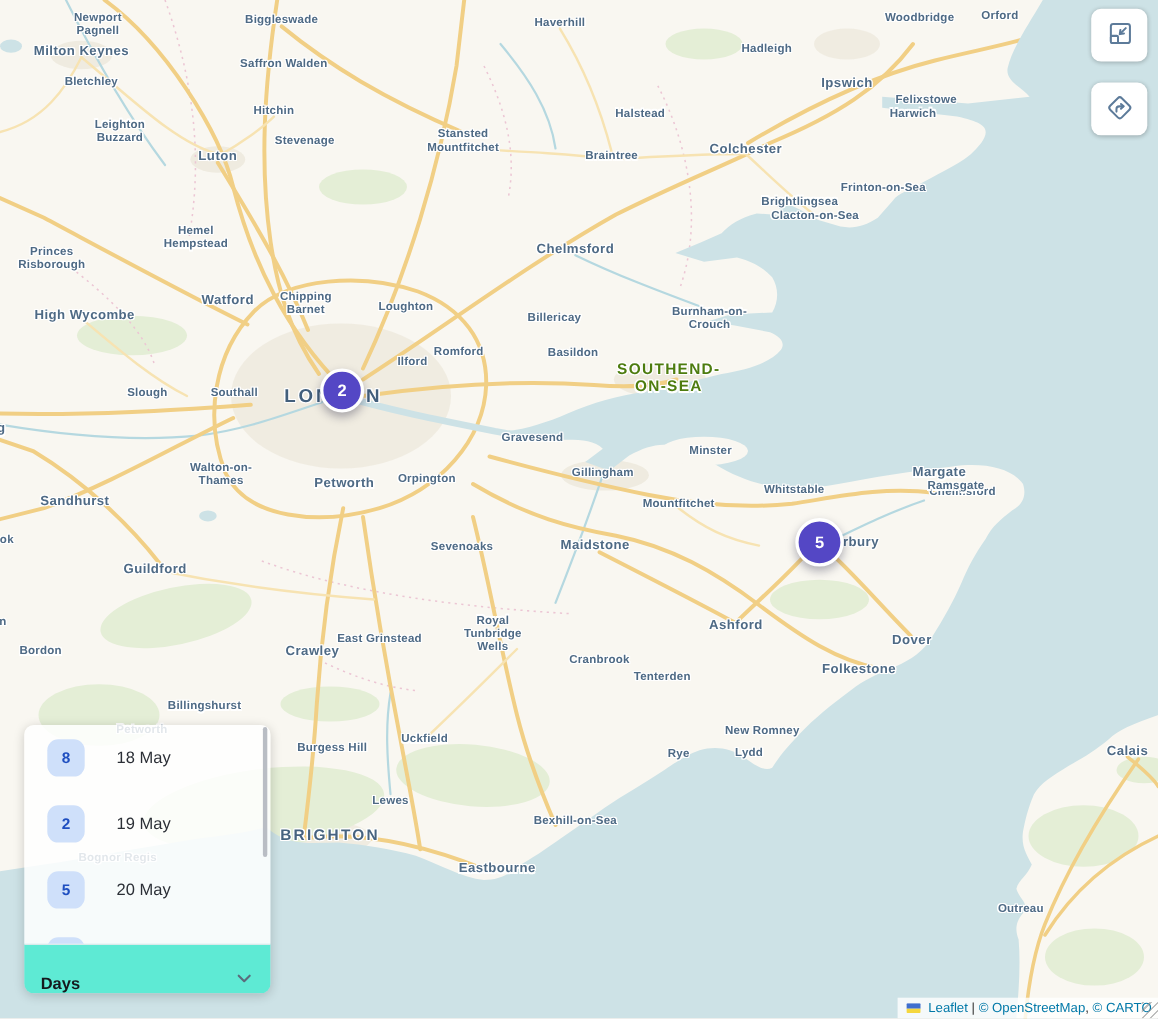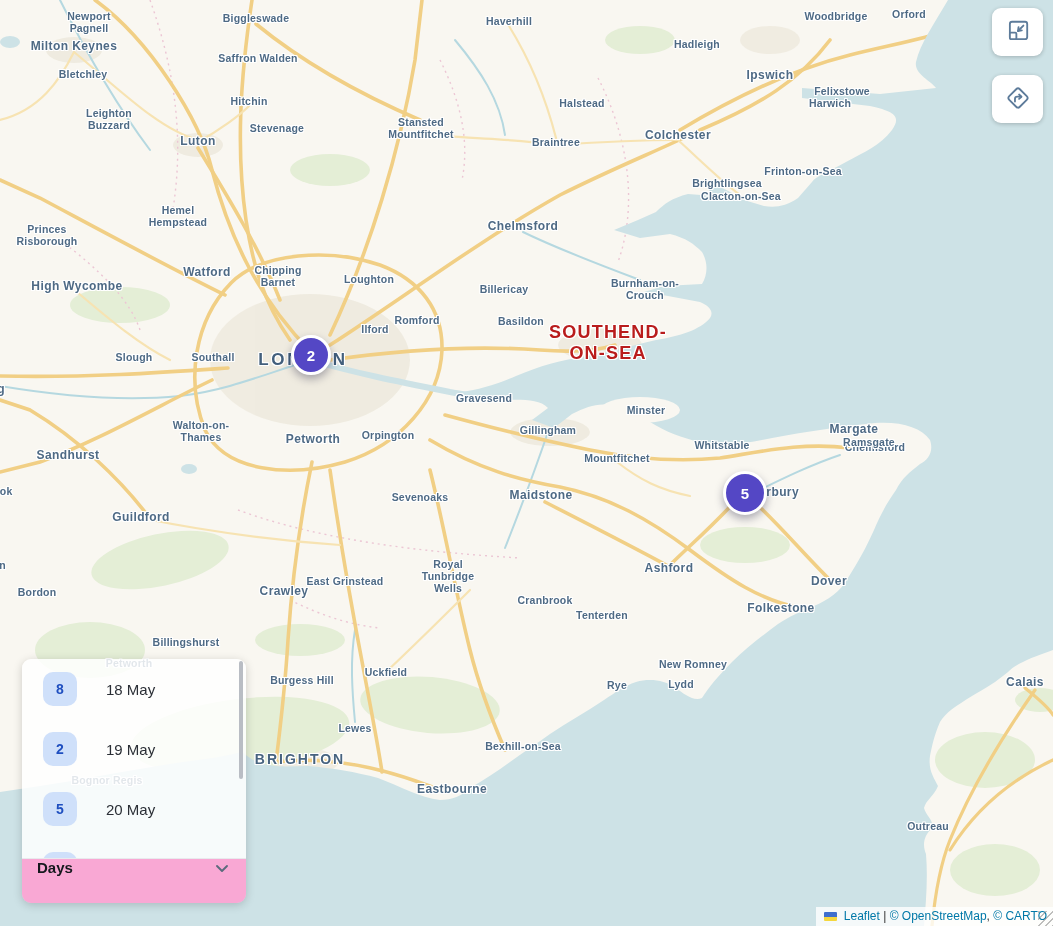--- a/index.html
+++ b/index.html
@@ -6,41 +6,41 @@
   .stage{position:relative;width:1053px;height:926px;overflow:hidden;
          font-family:"Liberation Sans","DejaVu Sans",sans-serif;background:#f9f7f1;}
   
   .map-svg{position:absolute;inset:0;display:block;}
   
   .labels{position:absolute;inset:0;pointer-events:none;}
   .lbl{position:absolute;transform:translate(-50%,-50%);color:#4e6a85;font-size:10.5px;
        font-weight:700;letter-spacing:.2px;white-space:pre-line;text-align:center;line-height:1.15;
        text-shadow:1px 0 #fff,-1px 0 #fff,0 1px #fff,0 -1px #fff,1px 1px #fff,-1px -1px #fff,1px -1px #fff,-1px 1px #fff;}
   .lbl.md{font-size:12px;letter-spacing:.4px;}
-  .lbl.caps-md{font-size:18px;letter-spacing:1.2px;color:#b91c1c;}
+  .lbl.caps-md{font-size:14px;letter-spacing:1.2px;color:#4d7c0f;}
   .lbl.caps-lg{font-size:14px;letter-spacing:2px;color:#47637f;}
   .lbl.caps-xl{font-size:17px;letter-spacing:2.6px;color:#425f7c;}
   
   .marker{position:absolute;transform:translate(-50%,-50%);background:#5447c5;border:3px solid #fff;
           border-radius:50%;display:flex;align-items:center;justify-content:center;color:#fff;
           font-weight:700;font-size:15px;box-shadow:0 4px 9px rgba(30,30,60,.35);cursor:pointer;}
   
   .ctrl{position:absolute;right:10px;width:51px;height:48px;background:#fff;border:none;border-radius:9px;
         box-shadow:0 1px 4px rgba(0,0,0,.22);display:flex;align-items:center;justify-content:center;cursor:pointer;}
   .ctrl svg{stroke:#5d7b9a;fill:none;stroke-width:1.7;stroke-linecap:round;stroke-linejoin:round;}
   
   .panel{position:absolute;left:22px;top:659px;width:224px;height:244px;border-radius:9px;overflow:hidden;
          box-shadow:0 2px 10px rgba(0,0,0,.18);display:flex;flex-direction:column;}
   .panel-list{position:relative;flex:1;background:rgba(255,255,255,.84);overflow:hidden;}
   .day-row{display:flex;align-items:center;height:60px;padding:0 14px 0 21px;gap:29px;cursor:pointer;}
   .badge{width:34px;height:34px;flex:0 0 34px;border-radius:10px;background:#cfe0fa;color:#1f4fc0;
          display:flex;align-items:center;justify-content:center;font-size:14px;font-weight:700;}
   .day-date{font-size:15px;color:#2b2f36;}
   .scrollbar{position:absolute;right:3px;top:2px;width:4px;height:118px;background:#b9bdc4;border-radius:2px;cursor:pointer;}
-  .panel-footer{height:44px;background:#f9a8d4;border-top:1px solid #e8eaed;display:flex;align-items:flex-start;
+  .panel-footer{height:44px;background:#5eead4;border-top:1px solid #e8eaed;display:flex;align-items:flex-end;
                 justify-content:space-between;padding:0 15px;cursor:pointer;}
   .panel-footer .ft-label{font-size:15px;font-weight:700;color:#15181d;}
   
   .attrib{position:absolute;right:0;bottom:0;height:19px;line-height:19px;padding:0 6px 0 8px;
           background:rgba(255,255,255,.8);font-size:12px;color:#333;white-space:nowrap;margin-top:28px;}
   .attrib a{color:#0078A8;text-decoration:none;cursor:pointer;}
   .flag{display:inline-block;width:13px;height:9px;margin-right:3px;vertical-align:-1px;border-radius:1px;overflow:hidden;}
   .flag .fb{display:block;width:13px;height:5px;background:#3f6fce;}
   .flag .fy{display:block;width:13px;height:4px;background:#f5d73e;}
   .corner-hatch{position:absolute;right:0;bottom:0;width:15px;height:15px;opacity:.55;

